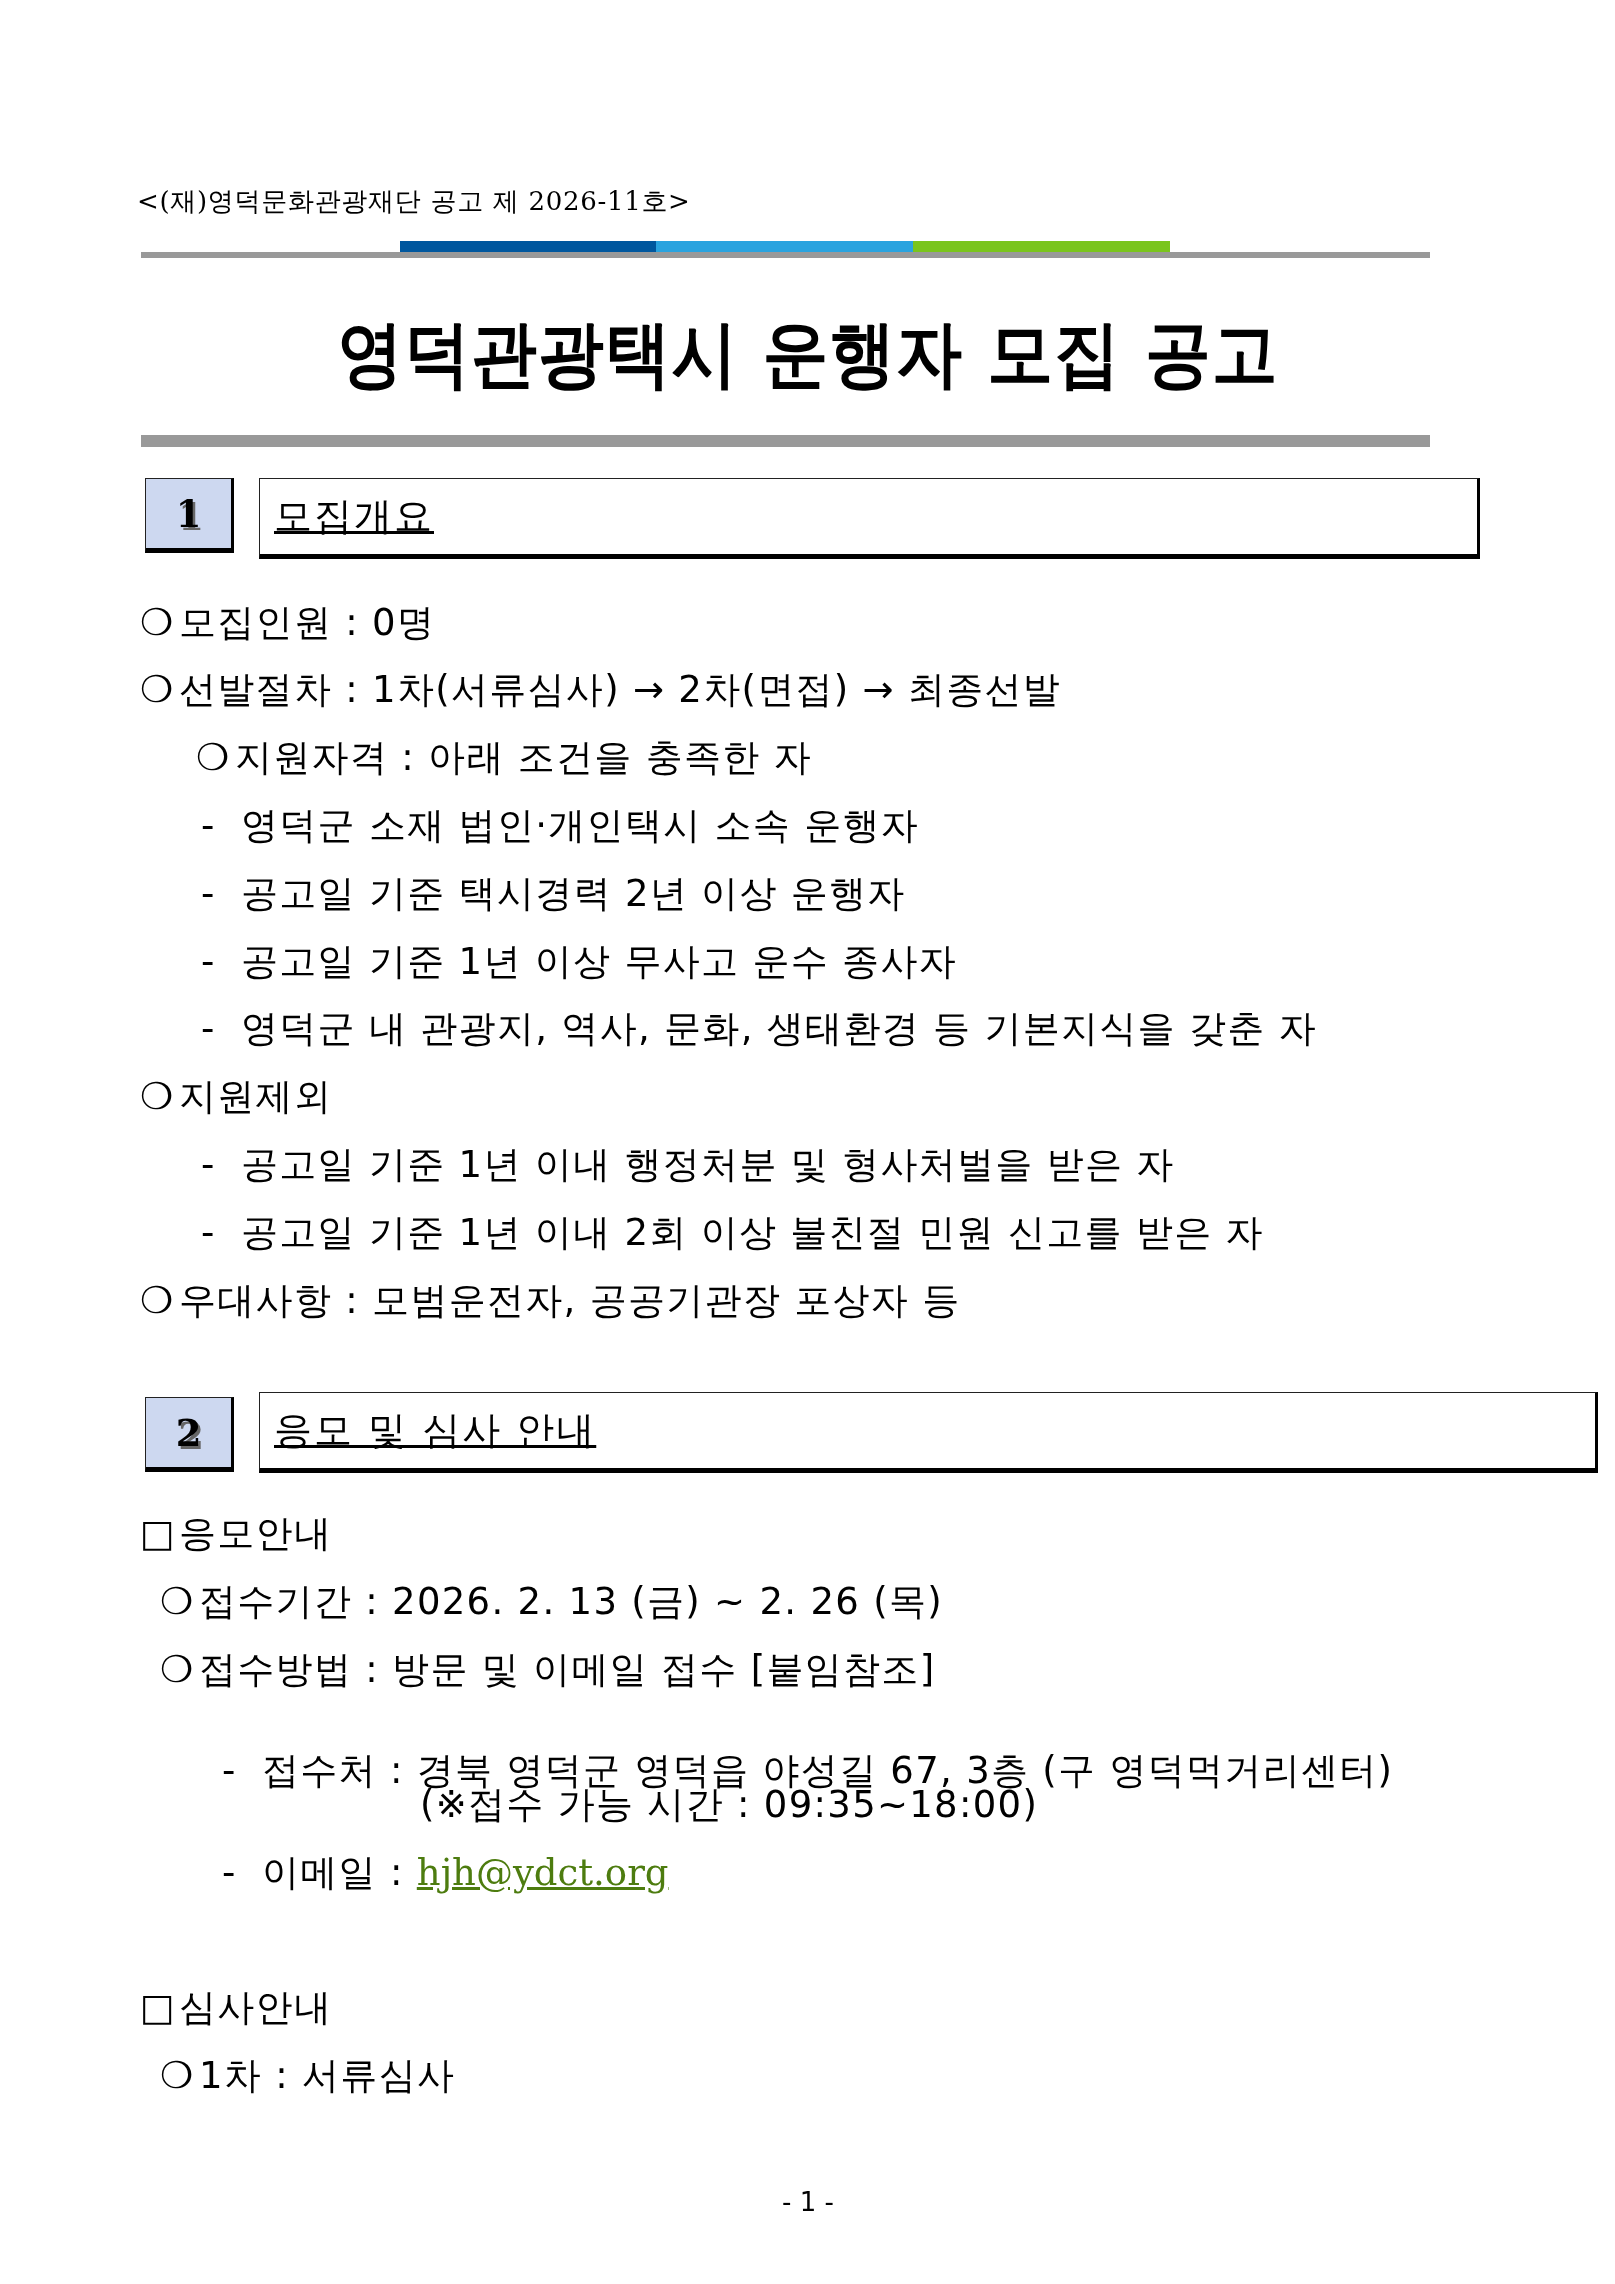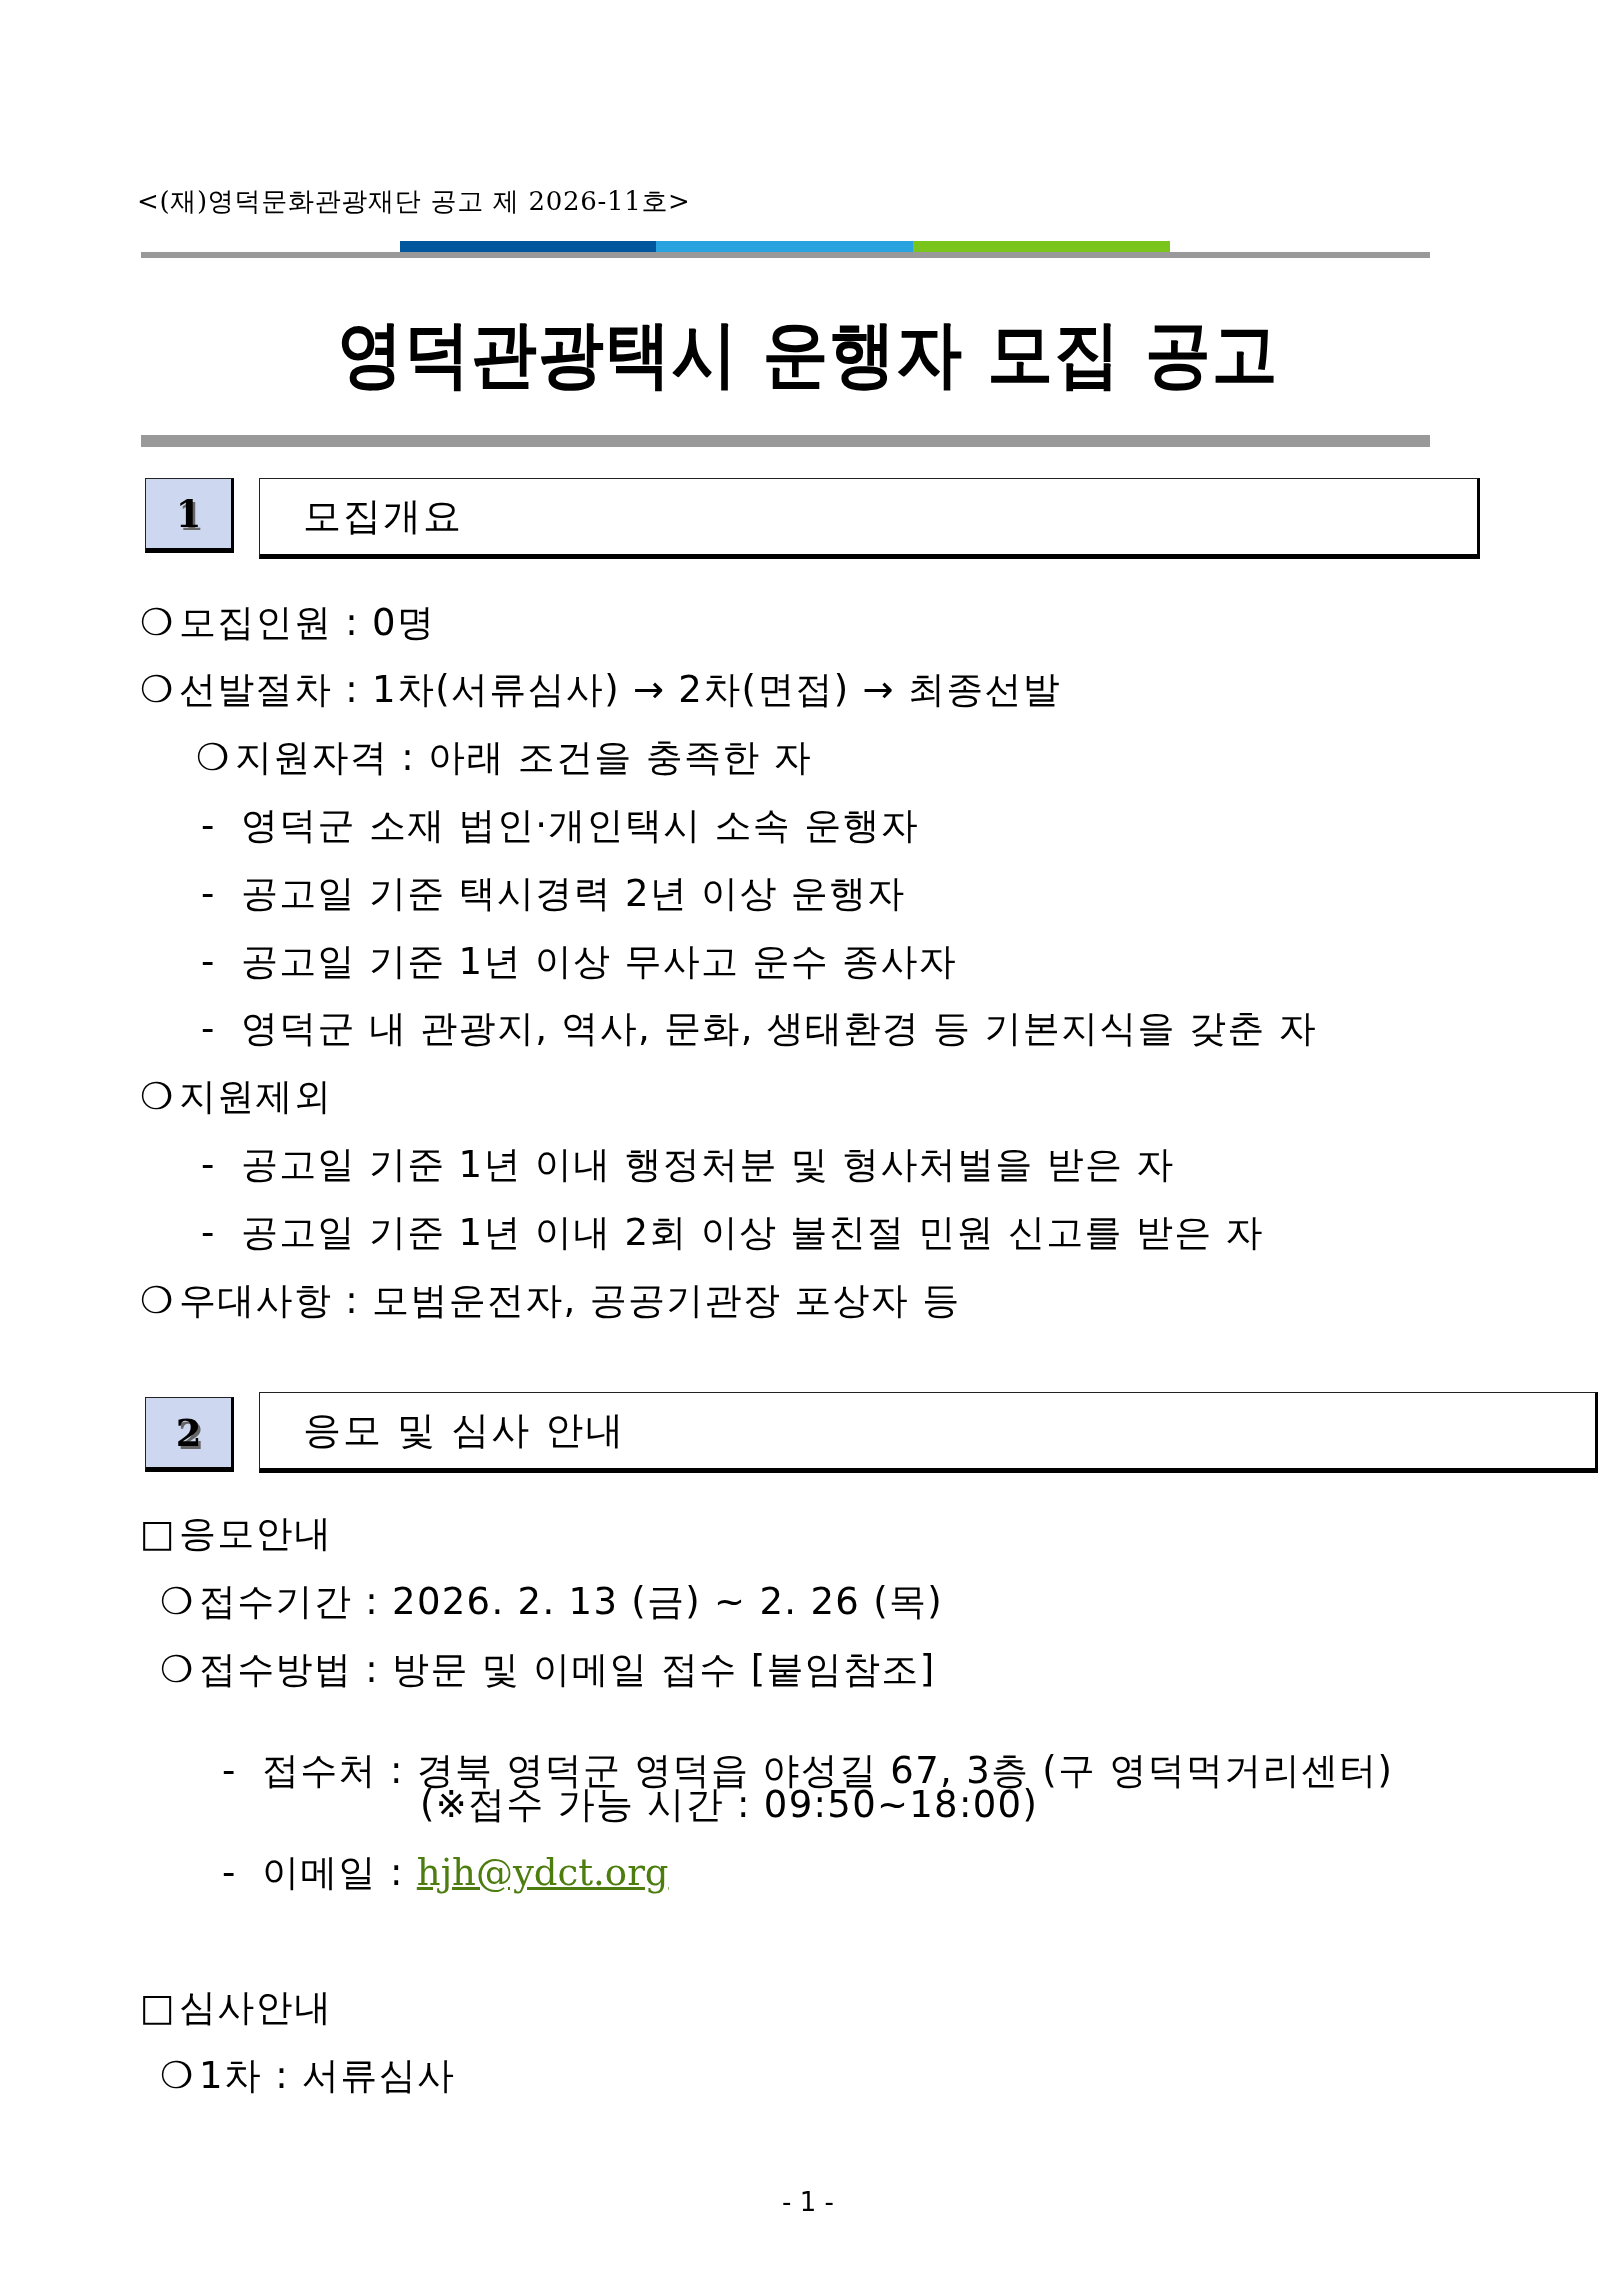--- a/index.html
+++ b/index.html
@@ -9,21 +9,21 @@
   .doc-header { left: 137px; top: 184px; font-size: 26px; font-family: "DejaVu Serif", "Liberation Serif", serif; letter-spacing: 0.7px; }
   .bar { position: absolute; }
   .title { left: 0; width: 1616px; top: 306px; text-align: center; font-size: 73px; font-weight: bold; letter-spacing: 1.3px; transform: scaleX(0.9); }
   .sec-num { position: absolute; width: 89px; height: 75px; background: #cdd8f0; border: 1.3px solid #222;
              border-bottom: 5.2px solid #000; border-right: 3.3px solid #000; box-sizing: border-box;
              display: flex; align-items: center; justify-content: center;
              font-family: "DejaVu Serif", "Liberation Serif", serif; font-weight: bold; font-size: 37px;
              text-shadow: 2.6px 2.6px 0 #666; }
   .sec-title { position: absolute; height: 81px; background: #fff; border: 1.3px solid #222; border-bottom: 5.2px solid #000;
                border-right: 3.9px solid #000; box-sizing: border-box; display: flex; align-items: center;
-               padding-left: 43px; font-size: 38px; letter-spacing: 2px; }
+               padding-left: 14px; font-size: 38px; letter-spacing: 2px; text-decoration: underline; }
   .line { position: absolute; font-size: 37px; white-space: pre; letter-spacing: 1.3px; line-height: 46px; }
   .bullet { display: inline-block; width: 39px; }
   .email-link { color: #4d7c0f; text-decoration: underline; font-family: "DejaVu Serif", "Liberation Serif", serif; letter-spacing: 0; }
   .page-num { left: 0; width: 1616px; top: 2187px; text-align: center; font-size: 26px; }
 </style>
 </head>
 <body>
 
 <div class="abs doc-header">&lt;(재)영덕문화관광재단 공고 제 2026-11호&gt;</div>
 
@@ -50,20 +50,20 @@
 <div class="line" style="left:201px; top:1210px;"><span class="bullet" style="width:40px">-</span><span>공고일 기준 1년 이내 2회 이상 불친절 민원 신고를 받은 자</span></div>
 <div class="line" style="left:140px; top:1278px;"><span class="bullet">❍</span><span>우대사항 : 모범운전자, 공공기관장 포상자 등</span></div>
 
 <div class="sec-num" style="left:145px; top:1397px;">2</div>
 <div class="sec-title" style="left:259px; top:1392px; width:1339px;">응모 및 심사 안내</div>
 
 <div class="line" style="left:140px; top:1511px;"><span class="bullet">□</span><span>응모안내</span></div>
 <div class="line" style="left:160px; top:1579px;"><span class="bullet">❍</span><span>접수기간 : 2026. 2. 13 (금) ~ 2. 26 (목)</span></div>
 <div class="line" style="left:160px; top:1647px;"><span class="bullet">❍</span><span>접수방법 : 방문 및 이메일 접수 [붙임참조]</span></div>
 <div class="line" style="left:222px; top:1748px;"><span class="bullet" style="width:40px">-</span><span>접수처 : 경북 영덕군 영덕읍 야성길 67, 3층 (구 영덕먹거리센터)</span></div>
-<div class="line" style="left:420px; top:1782px;"><span>(※접수 가능 시간 : 09:50~18:00)</span></div>
+<div class="line" style="left:420px; top:1782px;"><span>(※접수 가능 시간 : 09:35~18:00)</span></div>
 <div class="line" style="left:222px; top:1850px;"><span class="bullet" style="width:40px">-</span><span>이메일 : </span><a class="email-link">hjh@ydct.org</a></div>
 
 <div class="line" style="left:140px; top:1985px;"><span class="bullet">□</span><span>심사안내</span></div>
 <div class="line" style="left:160px; top:2053px;"><span class="bullet">❍</span><span>1차 : 서류심사</span></div>
 
 <div class="abs page-num">- 1 -</div>
 
 
 </body></html>

